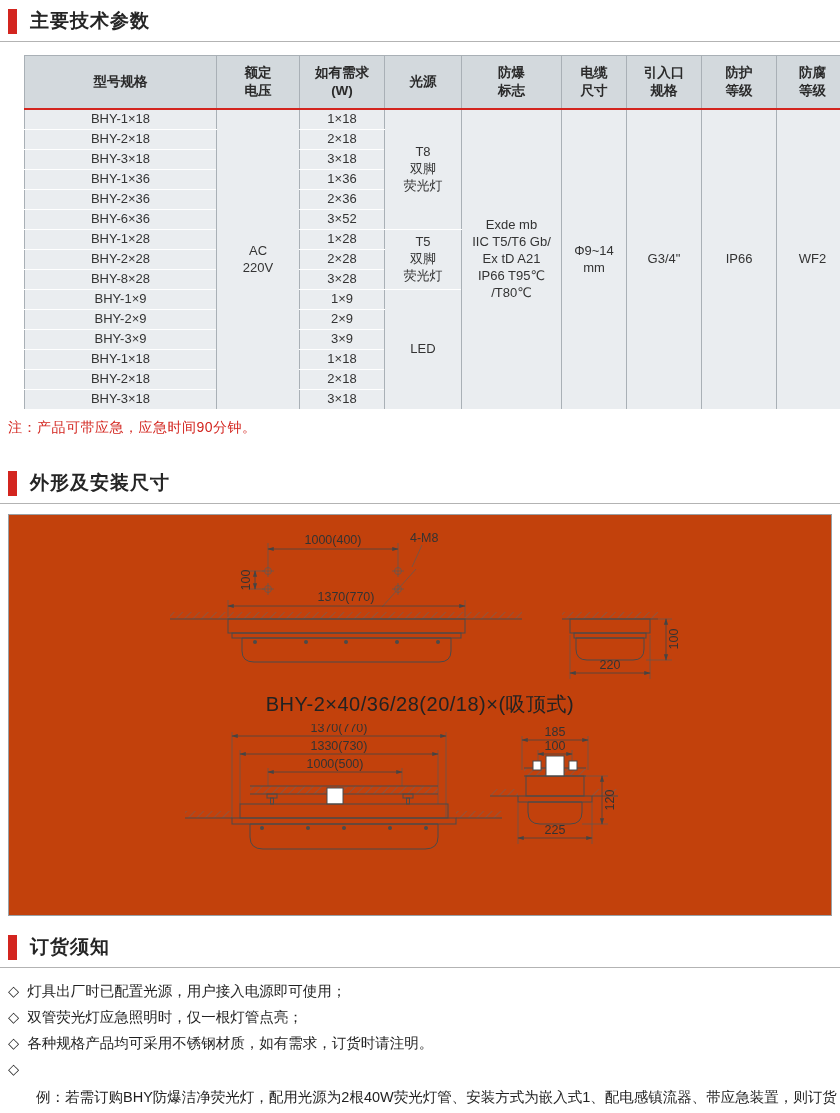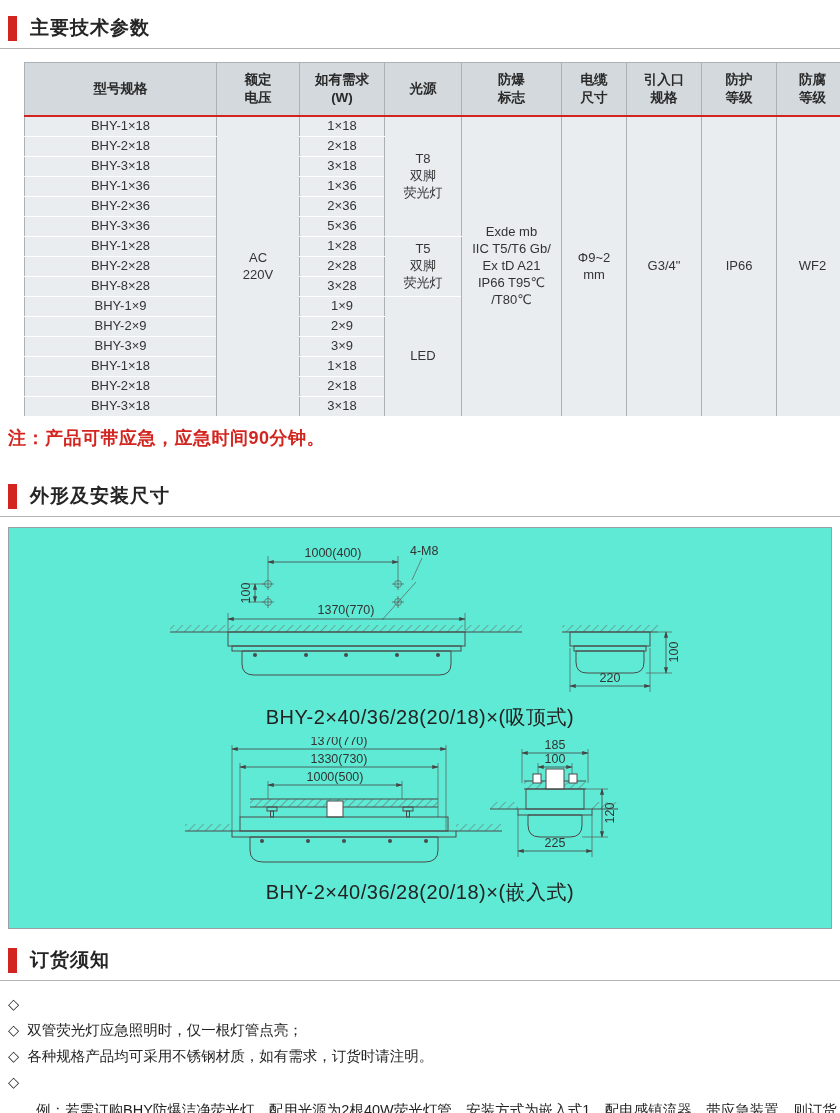--- a/index.html
+++ b/index.html
@@ -27,46 +27,46 @@
     padding:0;white-space:pre-line;line-height:1.35;
   }
   table.spec td{
     background:#eaedf0;font-size:13px;color:#333;
     height:19px;text-align:center;vertical-align:middle;
     border-left:1px solid #a9b0b6;border-bottom:1px solid #ffffff;
     padding:0;white-space:pre-line;line-height:1.3;
   }
   table.spec th:first-child,table.spec td:first-child{border-left:none;}
   .note{
-    margin:9px 0 0 8px;font-size:18px;font-weight:bold;color:#d3251f;letter-spacing:.5px;
+    margin:9px 0 0 8px;font-size:14px;font-weight:normal;color:#d3251f;letter-spacing:.5px;
   }
   
   .drawbox{
     margin:10px 0 0 8px;width:822px;height:394px;
-    border:1px solid #9aa0a5;background:#5eead4;
+    border:1px solid #9aa0a5;background:#c2410c;
     padding-top:6px;box-sizing:content-box;
   }
   .caption{font-size:20px;color:#222;text-align:center;margin:2px 0 6px 0;letter-spacing:.5px;}
   svg{display:block;margin:0 auto;}
   .ln{stroke:#4a4a4a;stroke-width:1;fill:none;}
   .thin{stroke:#5a5a5a;stroke-width:.7;fill:none;}
   .dimln{stroke:#444;stroke-width:.8;fill:none;}
   .dimtx{font-size:12.5px;fill:#333;}
   .white{fill:#ffffff;}
   
   .bullets{margin:10px 0 0 8px;}
   .bullet{font-size:14.5px;color:#1f1f1f;line-height:26px;display:flex;}
   .bullet .dia{margin-right:8px;}
   .example{margin:2px 0 0 8px;font-size:14.5px;color:#1f1f1f;line-height:26px;}
   .example .l1{text-indent:28px;}
 </style>
 </head>
 <body>
 
-<div class="sec" style="padding-top:9px;">
+<div class="sec" style="padding-top:2px;">
   <div class="inner">
     <div class="bar"></div>
     <div class="title">主要技术参数</div>
   </div>
 </div>
 
 <table class="spec">
   <colgroup>
     <col style="width:192px">
       <col style="width:83px">
@@ -105,21 +105,21 @@
 220V</td>
       <td>1×18</td>
       <td rowspan="6">T8
 双脚
 荧光灯</td>
       <td rowspan="15">Exde mb
 IIC T5/T6 Gb/
 Ex tD A21
 IP66 T95℃
 /T80℃</td>
-      <td rowspan="15">Φ9~2
+      <td rowspan="15">Φ9~14
 mm</td>
       <td rowspan="15">G3/4"</td>
       <td rowspan="15">IP66</td>
       <td rowspan="15">WF2</td>
     </tr>
     <tr>
         <td>BHY-2×18</td>
         <td>2×18</td>
       </tr>
     <tr>
@@ -128,22 +128,22 @@
       </tr>
     <tr>
         <td>BHY-1×36</td>
         <td>1×36</td>
       </tr>
     <tr>
         <td>BHY-2×36</td>
         <td>2×36</td>
       </tr>
     <tr>
-        <td>BHY-3×36</td>
-        <td>5×36</td>
+        <td>BHY-6×36</td>
+        <td>3×52</td>
       </tr>
     <tr>
       <td>BHY-1×28</td>
       <td>1×28</td>
       <td rowspan="3">T5
 双脚
 荧光灯</td>
     </tr>
     <tr>
         <td>BHY-2×28</td>
@@ -328,33 +328,33 @@
     <path class="ln" d="M518,78 h54 v10 q0,12 -12,12 h-30 q-12,0 -12,-12 z"></path>
     <line class="thin" x1="574" y1="52" x2="598" y2="52"></line>
     <line class="thin" x1="572" y1="100" x2="598" y2="100"></line>
     <line class="dimln" x1="592" y1="52" x2="592" y2="100" marker-start="url(#arr2)" marker-end="url(#arr2)"></line>
     <text class="dimtx" transform="rotate(-90 604 76)" x="604" y="76" text-anchor="middle">120</text>
     <line class="thin" x1="508" y1="78" x2="508" y2="120"></line>
     <line class="thin" x1="582" y1="78" x2="582" y2="120"></line>
     <line class="dimln" x1="508" y1="114" x2="582" y2="114" marker-start="url(#arr2)" marker-end="url(#arr2)"></line>
     <text class="dimtx" x="545" y="110" text-anchor="middle">225</text>
   </svg>
-  <div class="caption">BHY-2×40/36/28(20/18)×(嵌入式)</div>
 </div>
 
 <div class="sec" style="margin-top:12px;">
   <div class="inner">
     <div class="bar"></div>
     <div class="title">订货须知</div>
   </div>
 </div>
 
 <div class="bullets">
   <div class="bullet">
     <span class="dia">◇</span>
+    <span>灯具出厂时已配置光源，用户接入电源即可使用；</span>
   </div>
   <div class="bullet">
     <span class="dia">◇</span>
     <span>双管荧光灯应急照明时，仅一根灯管点亮；</span>
   </div>
   <div class="bullet">
     <span class="dia">◇</span>
     <span>各种规格产品均可采用不锈钢材质，如有需求，订货时请注明。</span>
   </div>
   <div class="bullet">

